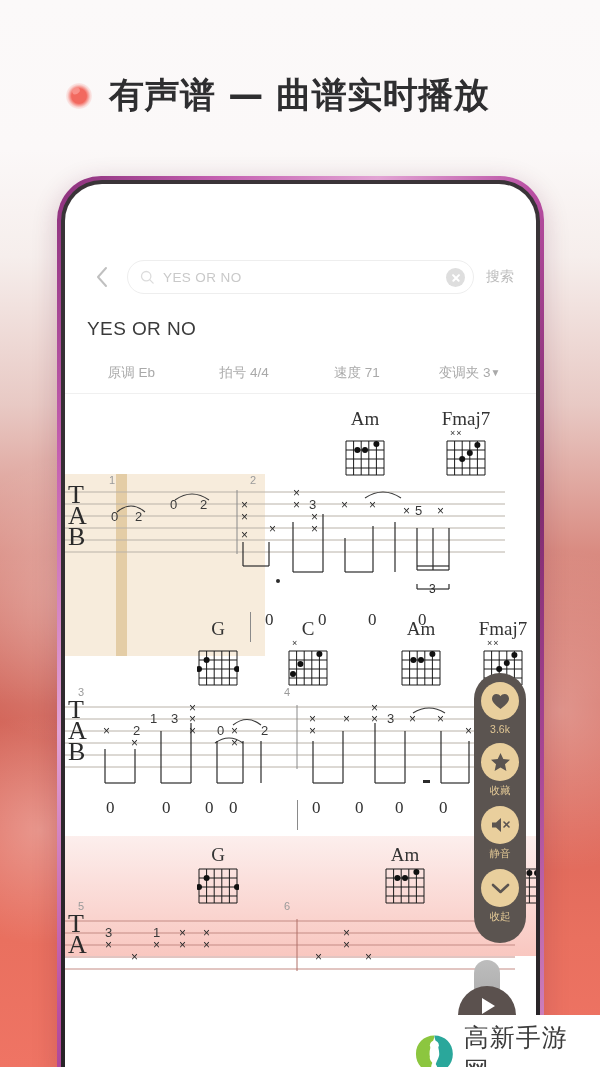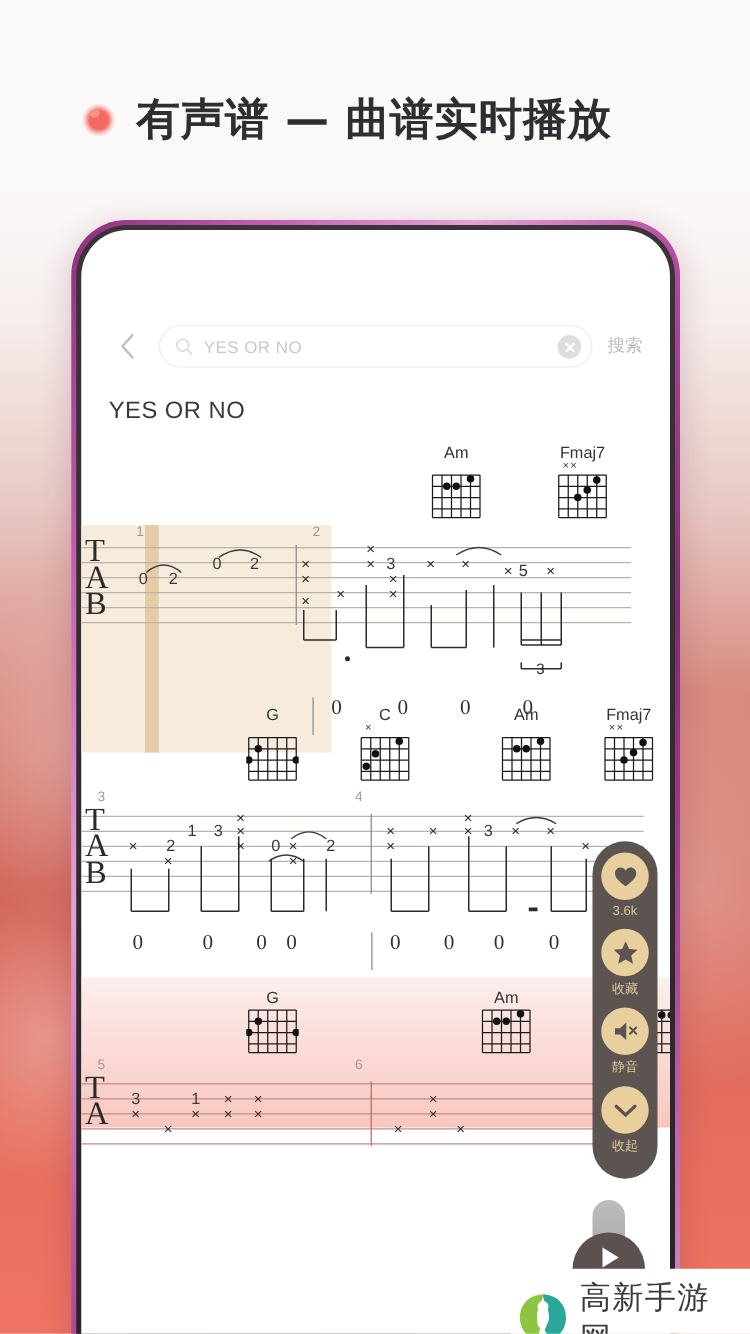--- a/index.html
+++ b/index.html
@@ -114,21 +114,21 @@
   .system { position: relative; }
   .system.tinted-1 { background: transparent; }
   .system.tinted-3 {
     background: linear-gradient(180deg, rgba(250,225,222,.55) 0%, rgba(246,175,165,.70) 100%);
   }
 
   .chord-row { position: relative; height: 66px; }
   .chord {
     position: absolute; top: 0; width: 56px; text-align: center;
   }
-  .chord-name { font-size: 13px; color: #333; font-family:Liberation Sans, sans-serif; }
+  .chord-name { font-size: 19px; color: #333; font-family:Liberation Serif, serif; }
   .chord-mutes {
     font-size: 9px; color:#333; line-height: 6px; height: 8px; letter-spacing:1px;
     text-align: left; padding-left: 12px;
   }
   .grid-wrap { display:flex; justify-content:center; margin-top:1px; }
 
   .staff-wrap { position: relative; }
   .measure-num {
     position: absolute; font-size: 11px; color: #9a9a9a; font-family:"Liberation Sans",sans-serif;
   }
@@ -216,20 +216,26 @@
         <span class="search-value">YES OR NO</span>
         <span class="clear-btn"></span>
       </div>
       <span class="search-submit">搜索</span>
     </div>
 
     <div class="song-header">
       <div class="song-title">YES OR NO</div>
     </div>
 
+    <div class="info-row">
+      <span class="info-item"><span>原调 Eb</span></span>
+      <span class="info-item"><span>拍号 4/4</span></span>
+      <span class="info-item"><span>速度 71</span></span>
+      <span class="info-item"><span>变调夹 3</span><span class="caret">▼</span></span>
+    </div>
 
     <div class="score">
 
       <div class="system tinted-1" style="height:210px;">
 
         <div class="chord-row">
           <div class="chord" style="left:272px;">
             <div class="chord-name">Am</div>
             <div class="chord-mutes"></div>
             <div class="grid-wrap">

